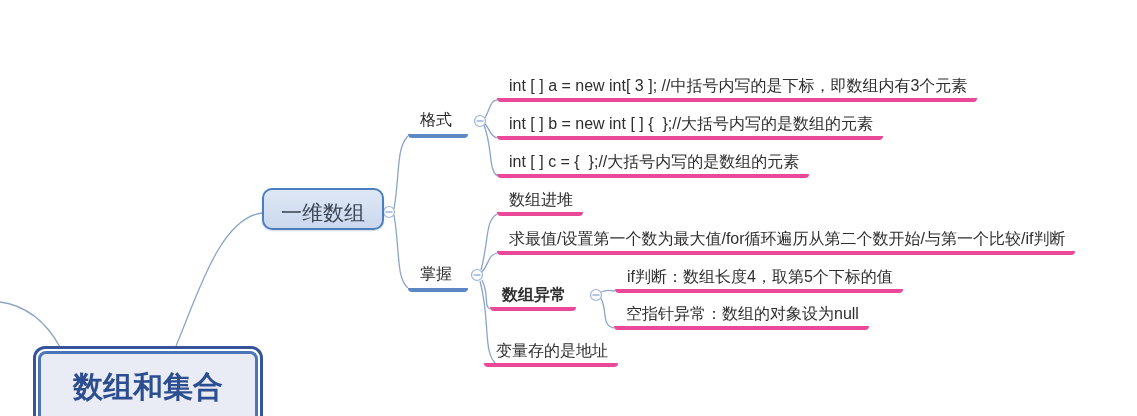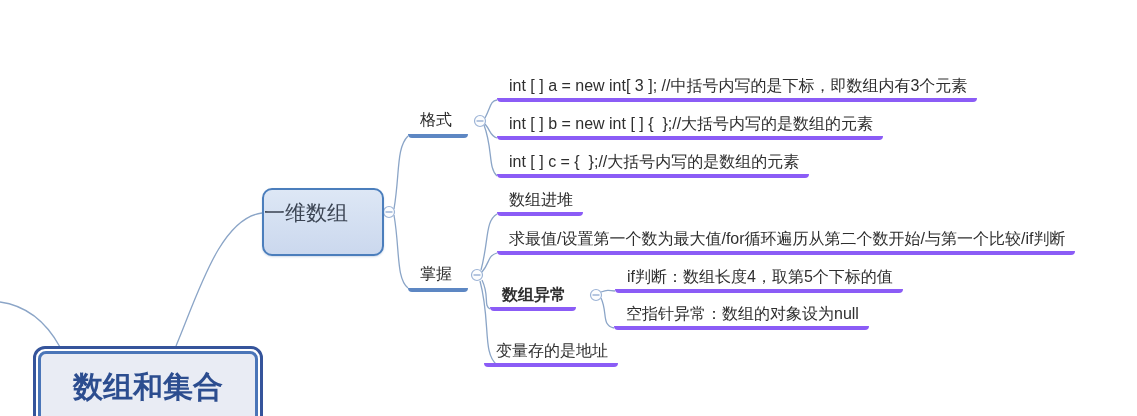--- a/index.html
+++ b/index.html
@@ -10,39 +10,39 @@
   .links{position:absolute;left:0;top:0;width:1137px;height:416px;}
   .curve{fill:none;stroke:#8ba5c7;stroke-width:1.3px;}
   .collapse{fill:#fcfdfe;stroke:#9db4d6;stroke-width:1.2px;}
   .collapse-minus{stroke:#9db4d6;stroke-width:1.4px;stroke-linecap:round;}
 
   
   .t{
     position:absolute;white-space:pre;color:#2e2e2e;
     font-size:16px;line-height:20px;
     padding:0 10px 2px 12px;
-    border-bottom:4px solid #8b5cf6;
+    border-bottom:4px solid #ec4899;
     border-radius:0 0 4px 4px;
   }
   
   .t2{
     position:absolute;white-space:pre;color:#2b2b2b;
     font-size:16px;line-height:24px;
     padding:0 10px 2px 12px;
     border-bottom:4px solid #5d87c3;
     border-radius:0 0 4px 4px;
     min-width:38px;
   }
   
   .node-branch{
-    position:absolute;left:262px;top:188px;width:122px;height:68px;
+    position:absolute;left:262px;top:188px;width:122px;height:42px;
     box-sizing:border-box;
     border:2px solid #4b7ebc;border-radius:10px;
     background:linear-gradient(#dde7f5,#cbd8ee);
-    color:#3b4453;font-size:21px;line-height:46px;
+    color:#3b4453;font-size:21px;line-height:46px;text-align:center;
     box-shadow:0 1px 2px rgba(70,110,170,0.25);
   }
   
   .node-root{
     position:absolute;left:33px;top:346px;width:230px;height:86px;
     box-sizing:border-box;
     border:3px solid #35549b;border-radius:12px;
     background:#ffffff;padding:2px;
   }
   .node-root-inner{

